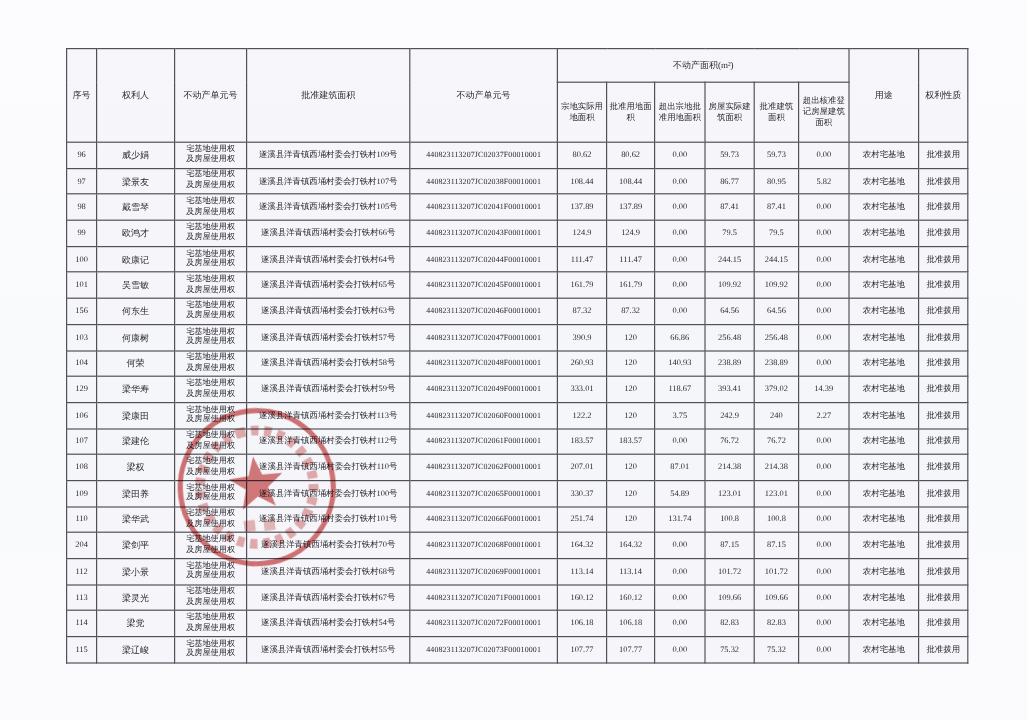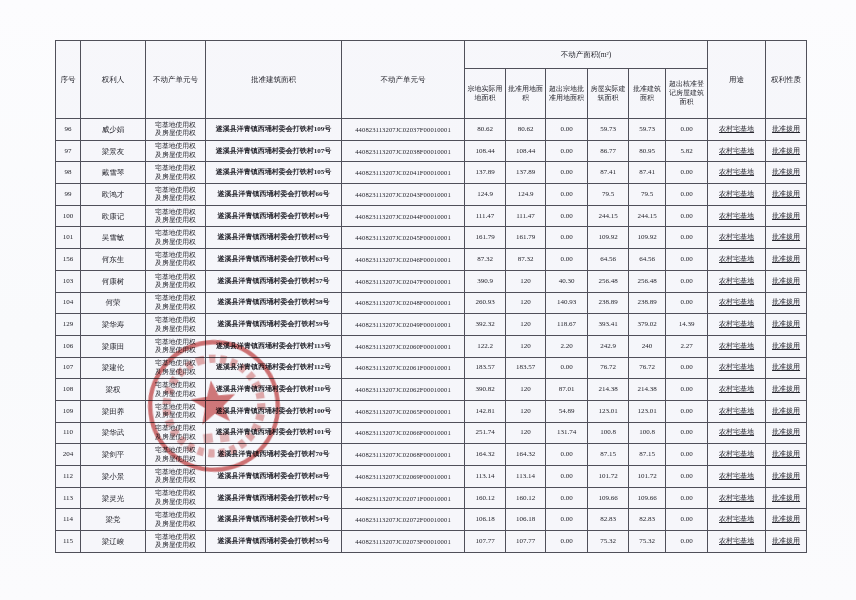--- a/index.html
+++ b/index.html
@@ -28,24 +28,24 @@
   }
   .reg thead tr.h1{height:28px;}
   .reg thead tr.h2{height:50px;}
   .reg tbody tr{height:21.7px;}
   .reg th{font-weight:normal;font-size:7.5px;line-height:9.5px;}
   .reg thead tr.h2 th{font-size:7px;line-height:9px;}
   .reg td{font-size:7.5px;line-height:9px;}
   td.c-no{font-size:7px;}
   td.c-type{font-size:6.8px;line-height:8.6px;padding:0 2px;}
   td.c-type .l{display:block;}
-  td.c-loc{font-size:7px;font-weight:bold;}
+  td.c-loc{font-size:7px;}
   td.c-unit{font-size:6.6px;letter-spacing:0.1px;font-family:"Liberation Serif","DejaVu Serif",serif;}
   td.num{font-size:7px;}
-  td.c-use,td.c-nature{font-size:7px;text-decoration:underline;}
+  td.c-use,td.c-nature{font-size:7px;}
   .seal{
     position:absolute;left:142px;top:332px;width:144px;height:148px;
     mix-blend-mode:multiply;opacity:0.88;
     transform:rotate(-7deg);
     pointer-events:none;
   }
 </style>
 </head>
 <body>
 
@@ -219,21 +219,21 @@
         <td class="c-no">103</td>
         <td class="c-holder">何康树</td>
         <td class="c-type">
             <span class="l">宅基地使用权</span>
             <span class="l">及房屋使用权</span>
           </td>
         <td class="c-loc">遂溪县洋青镇西埇村委会打铁村57号</td>
         <td class="c-unit">440823113207JC02047F00010001</td>
         <td class="num">390.9</td>
         <td class="num">120</td>
-        <td class="num">40.30</td>
+        <td class="num">66.86</td>
         <td class="num">256.48</td>
         <td class="num">256.48</td>
         <td class="num">0.00</td>
         <td class="c-use">农村宅基地</td>
         <td class="c-nature">批准拨用</td>
       </tr>
         <tr>
         <td class="c-no">104</td>
         <td class="c-holder">何荣</td>
         <td class="c-type">
@@ -253,41 +253,41 @@
       </tr>
         <tr>
         <td class="c-no">129</td>
         <td class="c-holder">梁华寿</td>
         <td class="c-type">
             <span class="l">宅基地使用权</span>
             <span class="l">及房屋使用权</span>
           </td>
         <td class="c-loc">遂溪县洋青镇西埇村委会打铁村59号</td>
         <td class="c-unit">440823113207JC02049F00010001</td>
-        <td class="num">392.32</td>
+        <td class="num">333.01</td>
         <td class="num">120</td>
         <td class="num">118.67</td>
         <td class="num">393.41</td>
         <td class="num">379.02</td>
         <td class="num">14.39</td>
         <td class="c-use">农村宅基地</td>
         <td class="c-nature">批准拨用</td>
       </tr>
         <tr>
         <td class="c-no">106</td>
         <td class="c-holder">梁康田</td>
         <td class="c-type">
             <span class="l">宅基地使用权</span>
             <span class="l">及房屋使用权</span>
           </td>
         <td class="c-loc">遂溪县洋青镇西埇村委会打铁村113号</td>
         <td class="c-unit">440823113207JC02060F00010001</td>
         <td class="num">122.2</td>
         <td class="num">120</td>
-        <td class="num">2.20</td>
+        <td class="num">3.75</td>
         <td class="num">242.9</td>
         <td class="num">240</td>
         <td class="num">2.27</td>
         <td class="c-use">农村宅基地</td>
         <td class="c-nature">批准拨用</td>
       </tr>
         <tr>
         <td class="c-no">107</td>
         <td class="c-holder">梁建伦</td>
         <td class="c-type">
@@ -307,39 +307,39 @@
       </tr>
         <tr>
         <td class="c-no">108</td>
         <td class="c-holder">梁权</td>
         <td class="c-type">
             <span class="l">宅基地使用权</span>
             <span class="l">及房屋使用权</span>
           </td>
         <td class="c-loc">遂溪县洋青镇西埇村委会打铁村110号</td>
         <td class="c-unit">440823113207JC02062F00010001</td>
-        <td class="num">390.82</td>
+        <td class="num">207.01</td>
         <td class="num">120</td>
         <td class="num">87.01</td>
         <td class="num">214.38</td>
         <td class="num">214.38</td>
         <td class="num">0.00</td>
         <td class="c-use">农村宅基地</td>
         <td class="c-nature">批准拨用</td>
       </tr>
         <tr>
         <td class="c-no">109</td>
         <td class="c-holder">梁田养</td>
         <td class="c-type">
             <span class="l">宅基地使用权</span>
             <span class="l">及房屋使用权</span>
           </td>
         <td class="c-loc">遂溪县洋青镇西埇村委会打铁村100号</td>
         <td class="c-unit">440823113207JC02065F00010001</td>
-        <td class="num">142.81</td>
+        <td class="num">330.37</td>
         <td class="num">120</td>
         <td class="num">54.89</td>
         <td class="num">123.01</td>
         <td class="num">123.01</td>
         <td class="num">0.00</td>
         <td class="c-use">农村宅基地</td>
         <td class="c-nature">批准拨用</td>
       </tr>
         <tr>
         <td class="c-no">110</td>

